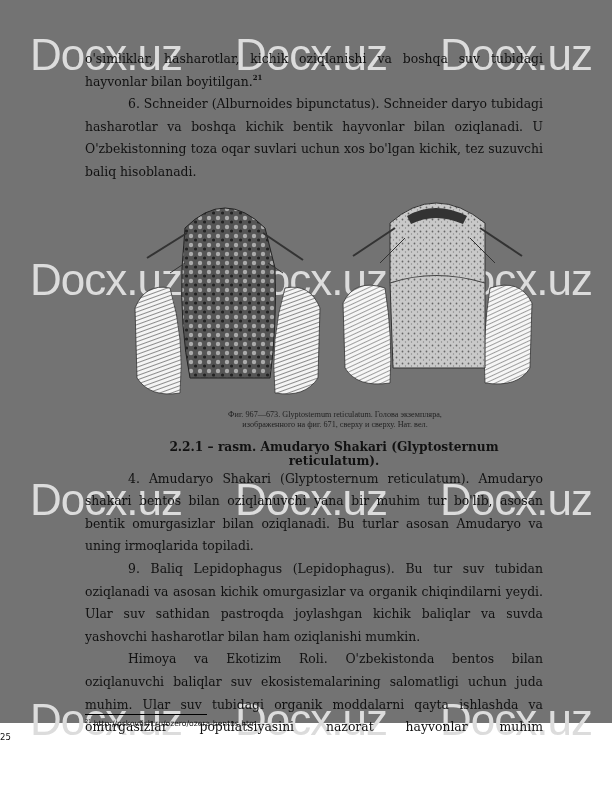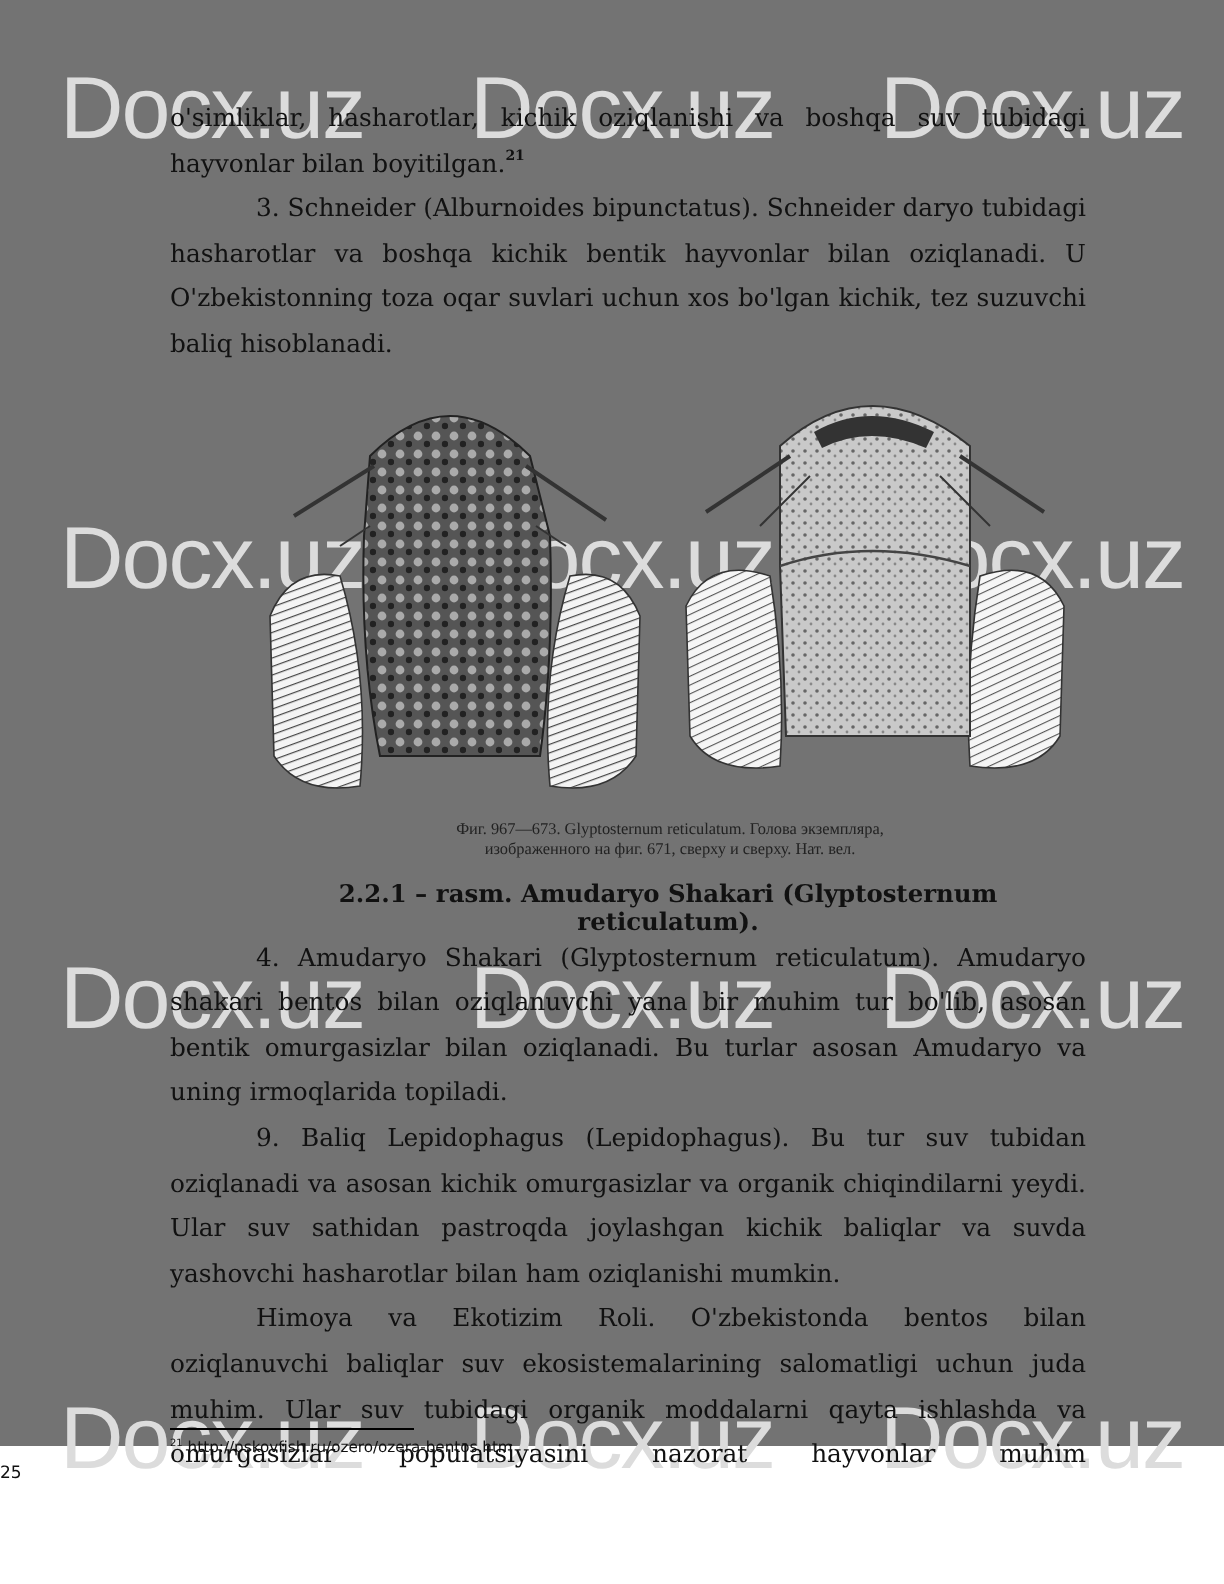--- a/index.html
+++ b/index.html
@@ -37,21 +37,21 @@
       <div class="wm" style="top: 478px; left: 235px; color: rgb(220, 220, 220);">Docx.uz</div>
       <div class="wm" style="top: 478px; left: 440px; color: rgb(220, 220, 220);">Docx.uz</div>
       <div class="wm" style="top: 698px; left: 30px; color: rgb(220, 220, 220);">Docx.uz</div>
       <div class="wm" style="top: 698px; left: 235px; color: rgb(220, 220, 220);">Docx.uz</div>
       <div class="wm" style="top: 698px; left: 440px; color: rgb(220, 220, 220);">Docx.uz</div>
     </div>
 
   <div class="content">
     <p class="p"><span>o'simliklar, hasharotlar, kichik oziqlanishi va boshqa  suv tubidagi hayvonlar bilan boyitilgan.</span><sup>21</sup></p>
 
-    <p class="p indent">3. Schneider (Alburnoides bipunctatus). Schneider daryo tubidagi hasharotlar va boshqa kichik bentik hayvonlar bilan oziqlanadi. U O'zbekistonning toza oqar suvlari uchun xos bo'lgan kichik, tez suzuvchi baliq hisoblanadi.</p>
+    <p class="p indent">6. Schneider (Alburnoides bipunctatus). Schneider daryo tubidagi hasharotlar va boshqa kichik bentik hayvonlar bilan oziqlanadi. U O'zbekistonning toza oqar suvlari uchun xos bo'lgan kichik, tez suzuvchi baliq hisoblanadi.</p>
 
     <div class="figure">
       <svg class="fish" style="left:0" width="205" height="215" viewBox="0 0 205 215">
         <defs>
           <pattern id="spots" width="9" height="9" patternUnits="userSpaceOnUse">
             <rect width="9" height="9" fill="#555"></rect>
             <circle cx="3" cy="3" r="2.2" fill="#aaa"></circle>
             <circle cx="7.5" cy="7" r="1.6" fill="#222"></circle>
           </pattern>
           <pattern id="rays" width="4" height="4" patternUnits="userSpaceOnUse" patternTransform="rotate(70)">

